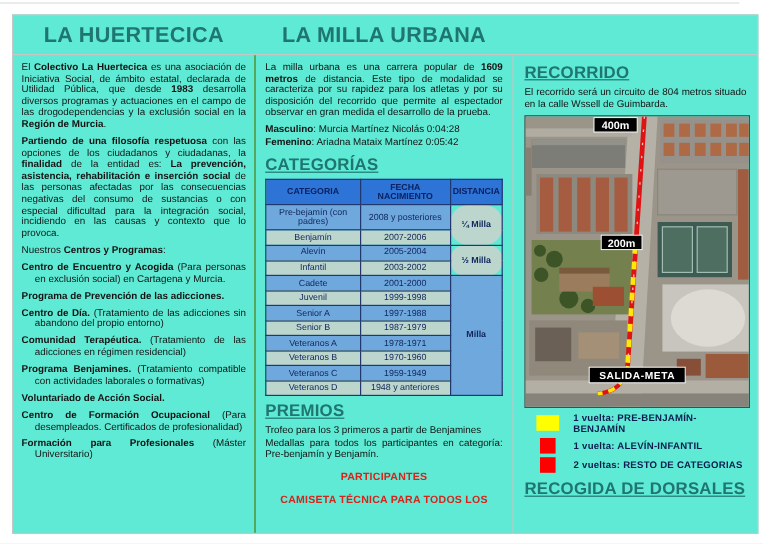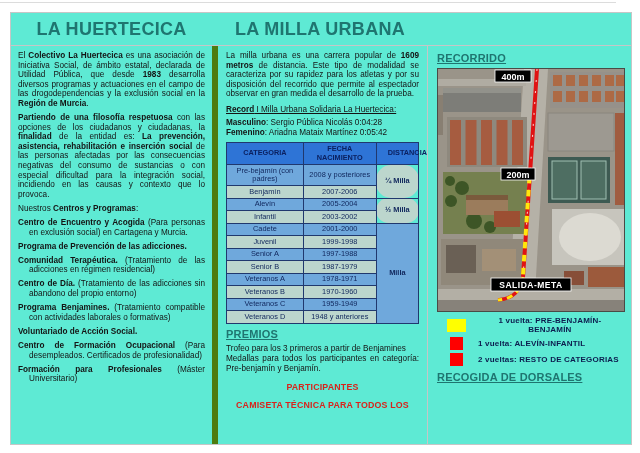--- a/index.html
+++ b/index.html
@@ -6,45 +6,45 @@
   body{width:640px;height:453px;position:relative;overflow:hidden;
        font-family:"Liberation Sans",sans-serif;color:#141414;}
   .page-edge{position:absolute;top:2px;left:0;width:616px;height:1px;background:#dcdcdc;}
   .container{position:absolute;left:10px;top:12px;width:620px;height:431px;
              border:1px solid #c6c6c6;background:#5eead4;display:grid;
              grid-template-columns:201px 216px 1fr;grid-template-rows:33px 1fr;}
   .title-cell{display:flex;align-items:center;justify-content:center;
               border-bottom:1px solid #c6c6c6;overflow:hidden;}
   .main-title{font-size:18px;font-weight:bold;color:#1f7570;letter-spacing:.3px;}
   .col{overflow:hidden;padding:5px 7px 4px 7px;}
-  .col.mid{border-left:6px solid #4d7c0f;border-right:1px solid #c6c6c6;padding:5px 8px 4px 8px;}
+  .col.mid{border-left:1px solid #4d7c0f;border-right:1px solid #c6c6c6;padding:5px 8px 4px 8px;}
   .col.right{padding:6px 9px 4px 9px;}
   p{margin:0 0 4.5px 0;font-size:8.2px;line-height:1.17;text-align:justify;}
   .hang{padding-left:11px;text-indent:-11px;}
   .nogap{margin-bottom:1px;}
-  .sec-heading{color:#1f7570;font-weight:bold;font-size:11px;text-decoration:underline;
+  .sec-heading{color:#1f7570;font-weight:bold;font-size:14px;text-decoration:underline;
                letter-spacing:.2px;margin:5px 0 4px 0;text-align:left;}
   .record-line{text-decoration:underline;margin:6px 0 3px 0;}
   
   table.cats{width:100%;border-collapse:collapse;table-layout:fixed;margin:2px 0 3px 0;}
   table.cats th,table.cats td{border:1.5px solid #20386e;text-align:center;vertical-align:middle;}
-  table.cats th{background:#2e74d6;color:#0b2161;font-size:7.3px;padding:2px 11px;line-height:1.15;}
+  table.cats th{background:#2e74d6;color:#0b2161;font-size:7.3px;padding:2px 1px;line-height:1.15;}
   table.cats td{font-size:7.4px;color:#10265c;padding:1.5px 2px;line-height:1.15;}
   .th-narrow{max-width:52px;margin:0 auto;}
   tr.r-blue td{background:#6fa8dc;}
   tr.r-pale td{background:#bcd6cd;}
   td.dist{font-weight:bold;font-size:8px;color:#0e2350;}
   td.dist-pale{background:#bcd6cd !important;border-radius:15px;}
   td.dist-blue{background:#6fa8dc !important;}
   .camiseta{color:#d8231b;font-weight:bold;text-align:center;font-size:8.8px;
             line-height:2.1;margin-top:2px;letter-spacing:.2px;}
   
   .map-wrap{margin:3px auto 3px auto;width:186px;border:1px solid #4a4a46;line-height:0;text-align:right;}
   .legend{margin:4px 0 4px 0;}
-  .legend-row{display:flex;align-items:center;margin:3px 0 3px 10px;text-align:center;}
+  .legend-row{display:flex;align-items:center;margin:3px 0 3px 10px;}
   .swatch{display:inline-block;margin-right:12px;}
   .sw-0{width:19px;height:13px;}
   .sw-1,.sw-2{width:13px;height:13px;margin-left:3px;margin-right:15px;}
   .legend-label{font-size:8px;font-weight:bold;color:#0c1c4e;letter-spacing:.2px;}
 </style>
 </head>
 <body>
 
 <div class="page-edge"></div>
 
@@ -57,34 +57,34 @@
     <span class="main-title">LA MILLA URBANA</span>
   </div>
   <div class="title-cell"></div>
 
   <div class="col left">
     <p><span>El </span><b>Colectivo La Huertecica</b><span> es una asociación de Iniciativa Social, de ámbito estatal, declarada de Utilidad Pública, que desde </span><b>1983</b><span> desarrolla diversos programas y actuaciones en el campo de las drogodependencias y la exclusión social en la </span><b>Región de Murcia</b><span>.</span></p>
     <p><b>Partiendo de una filosofía respetuosa</b><span> con las opciones de los ciudadanos y ciudadanas, la </span><b>finalidad</b><span> de la entidad es: </span><b>La prevención, asistencia, rehabilitación e inserción social</b><span> de las personas afectadas por las consecuencias negativas del consumo de sustancias o con especial dificultad para la integración social, incidiendo en las causas y contexto que lo provoca.</span></p>
     <p><span>Nuestros </span><b>Centros y Programas</b><span>:</span></p>
     <p class="hang"><b>Centro de Encuentro y Acogida</b><span> (Para personas en exclusión social) en Cartagena y Murcia.</span></p>
     <p class="hang"><b>Programa de Prevención de las adicciones.</b></p>
+    <p class="hang"><b>Centro de Día.</b><span> (Tratamiento de las adicciones sin abandono del propio entorno)</span></p>
     <p class="hang"><b>Comunidad Terapéutica.</b><span> (Tratamiento de las adicciones en régimen residencial)</span></p>
-    <p class="hang"><b>Centro de Día.</b><span> (Tratamiento de las adicciones sin abandono del propio entorno)</span></p>
     <p class="hang"><b>Programa Benjamines.</b><span> (Tratamiento compatible con actividades laborales o formativas)</span></p>
     <p class="hang"><b>Voluntariado de Acción Social.</b></p>
     <p class="hang"><b>Centro de Formación Ocupacional</b><span> (Para desempleados. Certificados de profesionalidad)</span></p>
     <p class="hang"><b>Formación para Profesionales</b><span> (Máster Universitario)</span></p>
   </div>
 
   <div class="col mid">
     <p><span>La milla urbana es una carrera popular de </span><b>1609 metros</b><span> de distancia. Este tipo de modalidad se caracteriza por su rapidez para los atletas y por su disposición del recorrido que permite al espectador observar en gran medida el desarrollo de la prueba.</span></p>
-    <p class="record-line nogap"><b>Record</b><span> I Milla Urbana Solidaria La Huertecica:</span></p>
-    <p class="nogap"><b>Masculino</b><span>: Sergio Pública Nicolás 0:04:28</span></p>
+    <p class="nogap"><b>Masculino</b><span>: Murcia Martínez Nicolás 0:04:28</span></p>
     <p><b>Femenino</b><span>:  Ariadna Mataix Martínez 0:05:42</span></p>
 
+    <div class="sec-heading">CATEGORÍAS</div>
 
     <table class="cats">
       <colgroup>
           <col style="width:40%">
           <col style="width:38%">
           <col style="width:22%">
         </colgroup>
       <thead>
         <tr>
           <th>CATEGORIA</th>
@@ -153,20 +153,21 @@
     <p class="nogap">Trofeo para los 3 primeros a partir de Benjamines</p>
     <p>Medallas para todos los participantes en categoría: Pre-benjamín y Benjamín.</p>
     <div class="camiseta">
       <div>PARTICIPANTES</div>
       <div>CAMISETA TÉCNICA PARA TODOS LOS</div>
     </div>
   </div>
 
   <div class="col right">
     <div class="sec-heading" style="margin-top:0">RECORRIDO</div>
+    <p>El recorrido será un circuito de 804 metros situado en la calle Wssell de Guimbarda.</p>
 
     <div class="map-wrap">
       <svg viewBox="0 0 186 242" width="186" height="242" xmlns="http://www.w3.org/2000/svg">
         <rect width="186" height="242" fill="#9a9489"></rect>
         <polygon points="86,0 110,0 96,242 70,242" fill="#b5b1a7"></polygon>
         <rect x="0" y="10" width="88" height="7" fill="#b0aca2"></rect>
         <rect x="5" y="19" width="78" height="24" fill="#7d7d78"></rect>
         <rect x="5" y="19" width="78" height="5" fill="#92928b"></rect>
         <rect x="0" y="26" width="5" height="40" fill="#887f72"></rect>
         <rect x="9" y="48" width="80" height="50" fill="#8e897e"></rect>

